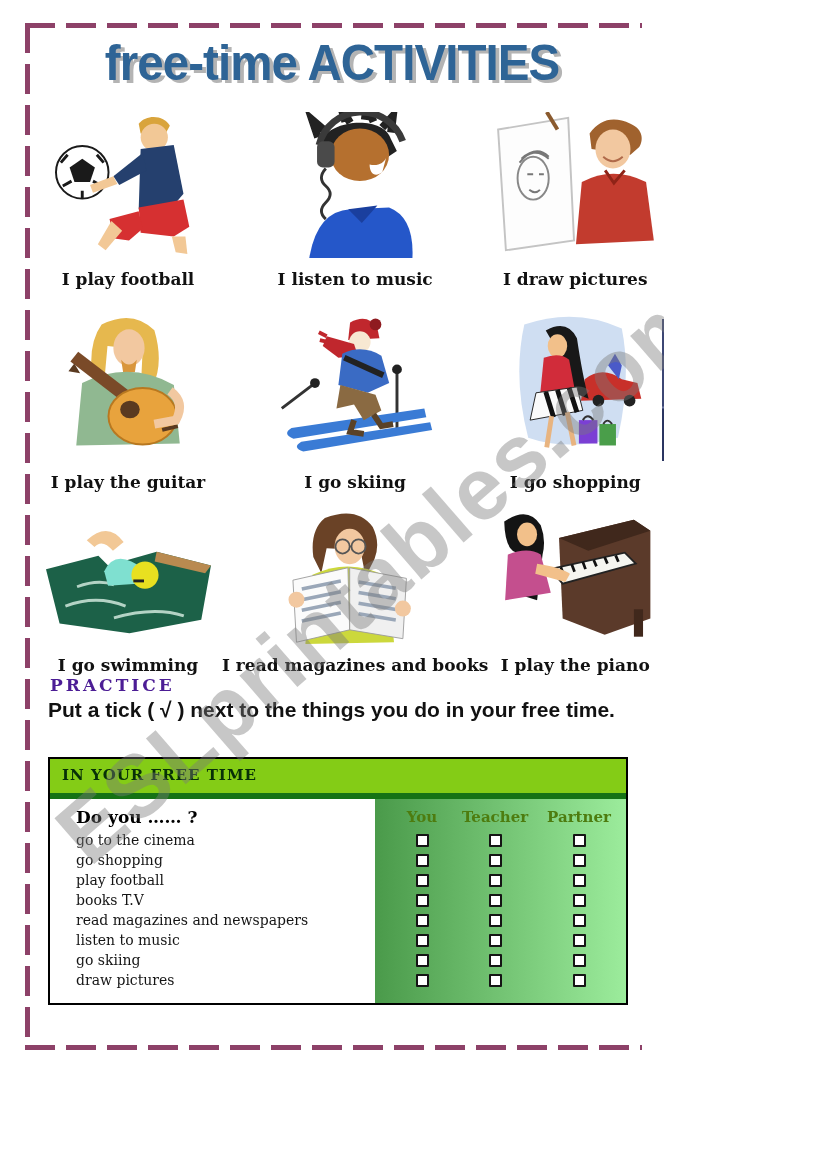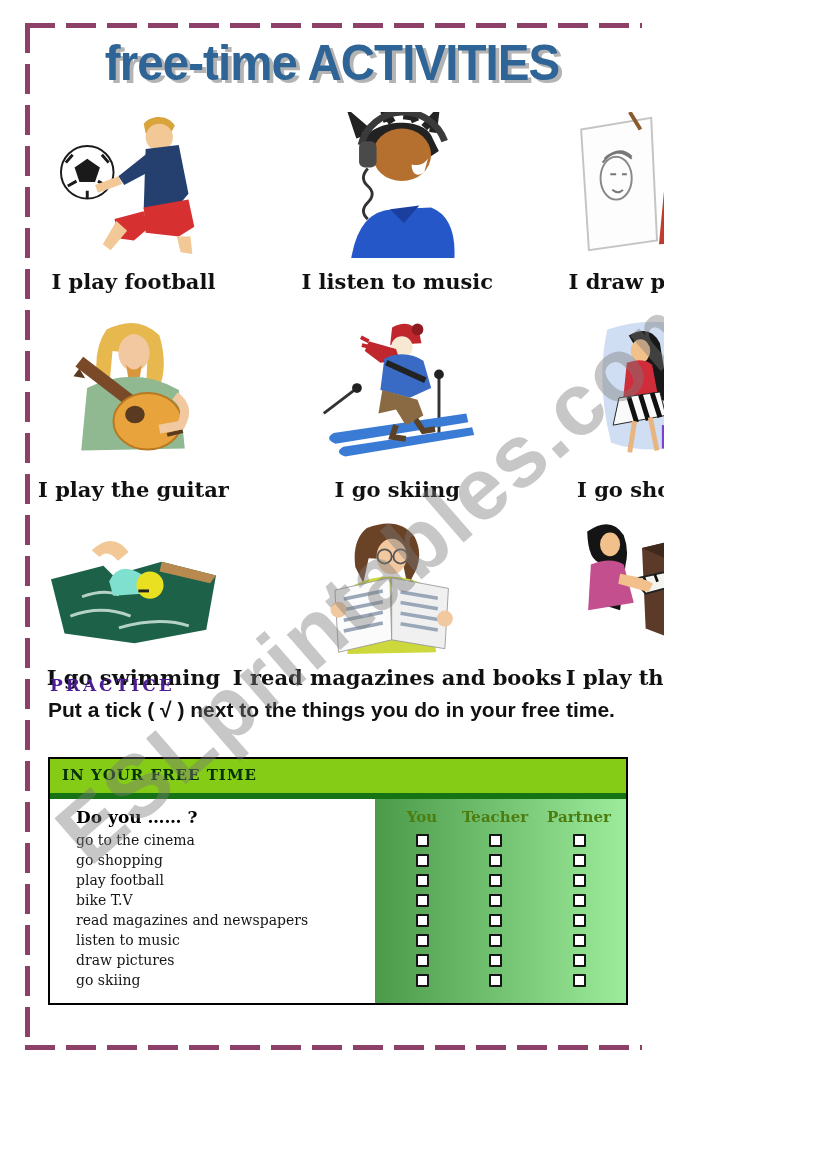--- a/index.html
+++ b/index.html
@@ -24,21 +24,21 @@
     transform:scaleX(.95); z-index:2;
   }
 
   .grid {
     position:absolute; left:38px; top:108px; width:748px; z-index:2;
     display:grid; grid-template-columns:repeat(4, 1fr); column-gap:4px;
   }
   .act { display:flex; flex-direction:column; align-items:center; margin-bottom:17px; }
   .act .pic { display:flex; align-items:flex-end; justify-content:center; }
   .r1 .pic { height:150px; } .r2 .pic { height:155px; } .r3 .pic { height:135px; }
-  .cap { margin-top:11px; font-weight:bold; font-size:21px; color:#111; white-space:nowrap; }
+  .cap { margin-top:11px; font-weight:bold; font-size:17px; color:#111; white-space:nowrap; }
 
   .practice-head {
     position:absolute; left:50px; top:675px; z-index:2;
     font-weight:bold; font-size:17px; letter-spacing:3px; color:#4c1d95;
   }
   .instruction {
     position:absolute; left:48px; top:698px; z-index:2;
     font-family:"Liberation Sans", sans-serif; font-weight:bold; font-size:21px; color:#111;
   }
 
@@ -351,45 +351,45 @@
         <span class="cb"></span>
         <span class="cb"></span>
       </div>
       <div class="trow">
         <div class="r-label">play football</div>
         <span class="cb"></span>
         <span class="cb"></span>
         <span class="cb"></span>
       </div>
       <div class="trow">
-        <div class="r-label">bike T.V</div>
+        <div class="r-label">books T.V</div>
         <span class="cb"></span>
         <span class="cb"></span>
         <span class="cb"></span>
       </div>
       <div class="trow">
         <div class="r-label">read magazines and newspapers</div>
         <span class="cb"></span>
         <span class="cb"></span>
         <span class="cb"></span>
       </div>
       <div class="trow">
         <div class="r-label">listen to music</div>
         <span class="cb"></span>
         <span class="cb"></span>
         <span class="cb"></span>
       </div>
       <div class="trow">
+        <div class="r-label">go skiing</div>
+        <span class="cb"></span>
+        <span class="cb"></span>
+        <span class="cb"></span>
+      </div>
+      <div class="trow">
         <div class="r-label">draw pictures</div>
-        <span class="cb"></span>
-        <span class="cb"></span>
-        <span class="cb"></span>
-      </div>
-      <div class="trow">
-        <div class="r-label">go skiing</div>
         <span class="cb"></span>
         <span class="cb"></span>
         <span class="cb"></span>
       </div>
     </div>
   </div>
 
   <div class="watermark">ESLprintables.com</div>
 </div>
 

